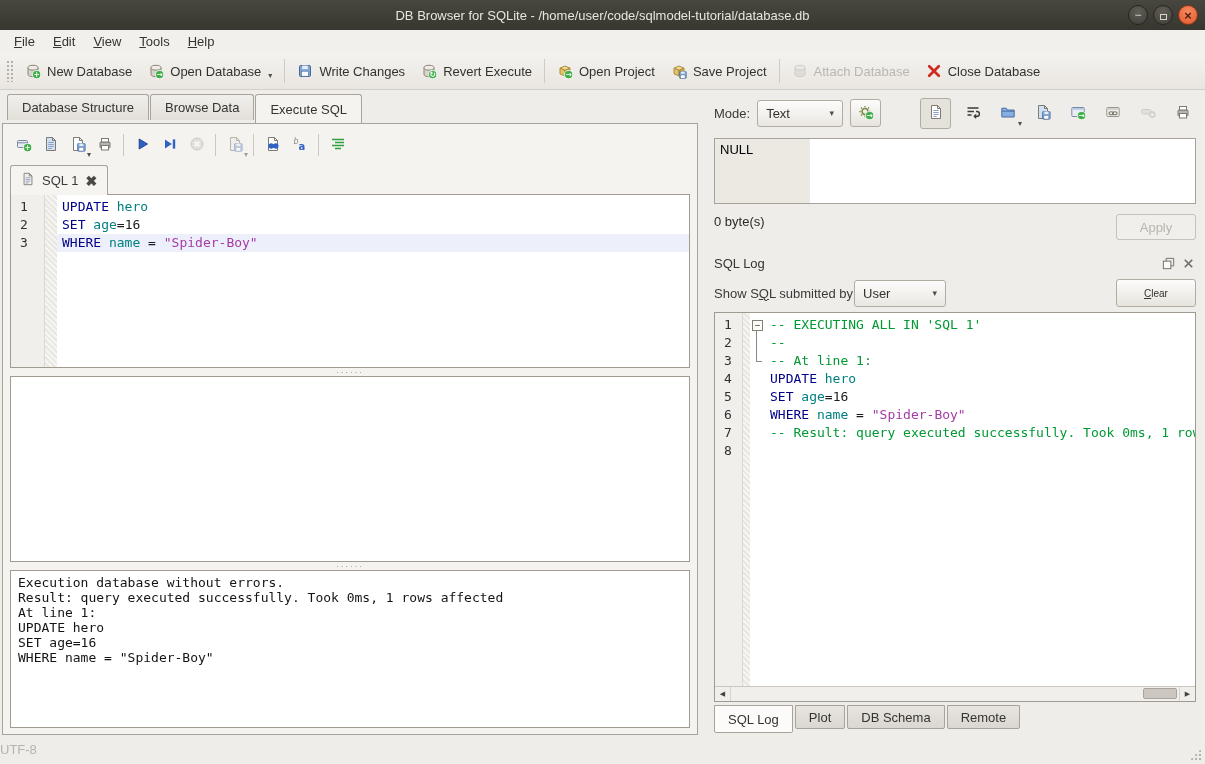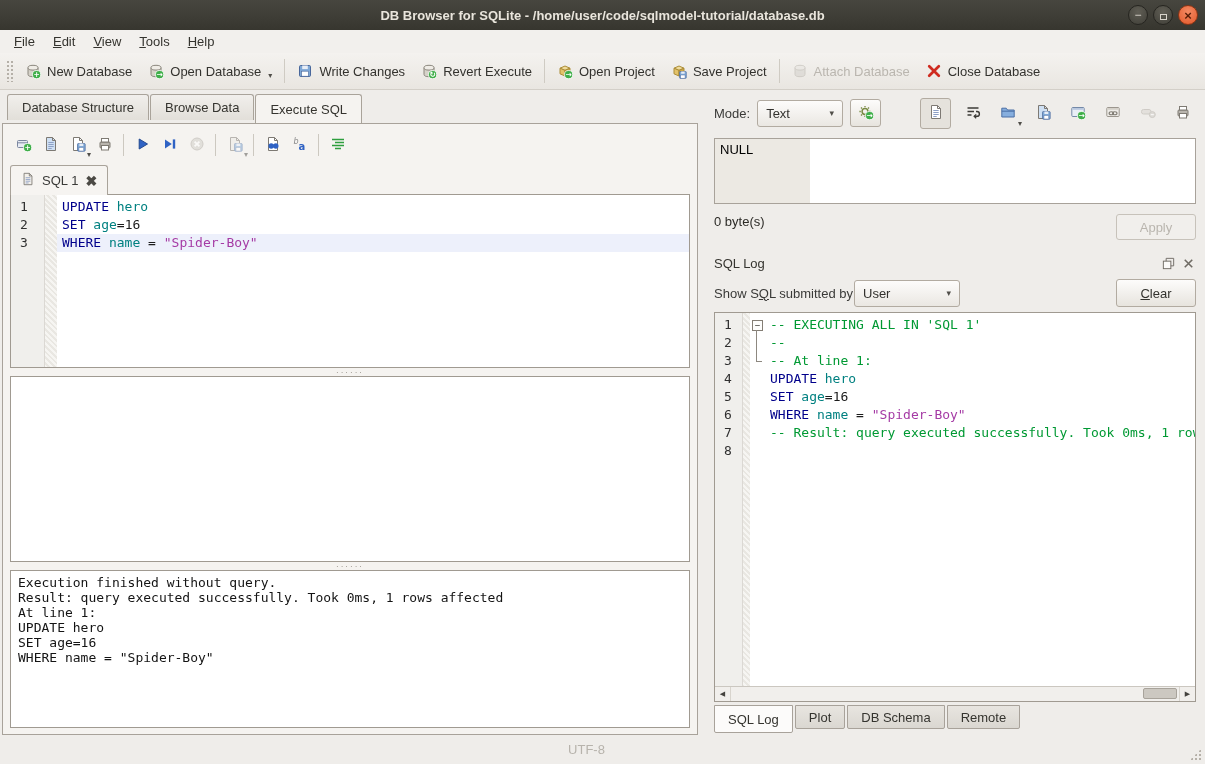--- a/index.html
+++ b/index.html
@@ -2,21 +2,21 @@
 <html><head>
 <meta charset="utf-8">
 <style>
   *{box-sizing:border-box;margin:0;padding:0}
   html,body{width:1205px;height:764px;overflow:hidden}
   body{font-family:"Liberation Sans",sans-serif;font-size:13px;color:#3a3a38;background:#efedea}
   .win{display:flex;flex-direction:column;height:100%}
 
   
   .titlebar{height:30px;background:linear-gradient(#47463f,#37362f);position:relative;display:flex;align-items:center;flex:0 0 auto}
-  .title{flex:1;text-align:center;color:#e9e5dc;font-weight:bold;font-size:13px}
+  .title{flex:1;text-align:center;color:#e9e5dc;font-weight:normal;font-size:13px}
   .winctrls{position:absolute;right:7px;top:5px;display:flex;gap:5px}
   .wbtn{width:20px;height:20px;border-radius:50%;border:1px solid #262520;background:radial-gradient(circle at 50% 32%,#605e55,#403f38);text-align:center;padding:0;cursor:default}
   .wbtn.close{background:radial-gradient(circle at 50% 32%,#f6order 8a63,#e2582a);background:radial-gradient(circle at 50% 32%,#f48a63,#e2582a);border-color:#8c3414}
   .wglyph{font-size:12px;line-height:17px;color:#d8d4cb;display:inline-block}
   .wbtn.close .wglyph{color:#571d07;font-weight:bold;font-size:13px}
   .wbox{display:inline-block;width:7px;height:6px;border:1px solid #d8d4cb;margin-top:6px}
 
   
   .menubar{height:23px;display:flex;align-items:center;background:#f2f0ed;padding-left:5px;flex:0 0 auto}
   .menu-item{border:none;background:none;font-size:13px;color:#35342f;padding:2px 9px;cursor:default}
@@ -68,58 +68,58 @@
 
   
   .right{flex:1;display:flex;flex-direction:column;padding:2px 9px 0 8px;min-width:0}
   .dockhdr{display:flex;align-items:center;height:22px;flex:0 0 auto}
   .dock-title{flex:1;font-size:13px;color:#35342f}
   .dockbtn{width:15px;height:15px;border:none;background:none;padding:0;margin-left:5px;cursor:default}
   .mode-row{display:flex;align-items:center;height:42px;gap:7px;flex:0 0 auto}
   .combo{display:inline-flex;align-items:center;border:1px solid #b2aba1;border-radius:3px;background:linear-gradient(#fdfcfb,#eae7e2);height:27px;padding:0 8px;font-size:13px;color:#33322e;cursor:default}
   .combo::after{content:'▾';font-size:9px;color:#504e49;margin-left:auto;padding-left:14px}
   .combo-mode{width:86px}
-  .combo-user{width:106px}
+  .combo-user{width:92px}
   .gearbtn{width:31px;height:28px;border:1px solid #b2aba1;border-radius:3px;background:linear-gradient(#fdfcfb,#e7e4de);display:flex;align-items:center;justify-content:center;cursor:default}
   .cellicons{display:flex;align-items:center;gap:8px;margin-left:auto}
   .cbtn{width:27px;height:27px;border:none;background:none;display:flex;align-items:center;justify-content:center;position:relative;cursor:default}
   .cbtn.active{border:1px solid #b2aba1;background:#e5e2dc;border-radius:3px;width:31px;height:31px}
   .cbtn.disabled{opacity:.55}
   .cbtn.has-dd::after{content:'▾';position:absolute;right:-1px;bottom:-1px;font-size:8px;color:#504e49}
   .cell-box{height:66px;border:1px solid #a8a29a;background:#fff;display:flex;margin-top:4px;flex:0 0 auto}
   .cell-strip{width:95px;background:#ece9e3;flex:0 0 auto}
   .cell-null{font-size:13px;color:#000;padding:3px 5px}
   .info-row{display:flex;margin-top:10px;flex:0 0 auto}
   .info-col{flex:1}
   .info-line{height:21px;font-size:13px;color:#2c2b27}
   .apply-btn{width:80px;height:26px;align-self:center;border:1px solid #c7c2ba;border-radius:3px;background:#f1efec;color:#b9b5ae;font-size:13px;cursor:default}
   .hdr-log{margin-top:12px}
   .filter-row{display:flex;align-items:center;gap:1px;height:38px;flex:0 0 auto}
-  .clear-btn{width:80px;height:28px;margin-left:auto;border:1px solid #b2aba1;border-radius:3px;background:linear-gradient(#fdfcfb,#e7e4de);font-size:13px;color:#33322e;cursor:default}
+  .clear-btn{width:80px;height:28px;margin-left:auto;border:1px solid #b2aba1;border-radius:3px;background:linear-gradient(#fdfcfb,#e7e4de);font-size:10px;color:#33322e;cursor:default}
   .log-box{flex:1;border:1px solid #a09a91;background:#fff;display:flex;position:relative;min-height:0;margin-bottom:3px;overflow:hidden}
   .log-gutter{width:28px}
   .log-hatch{width:7px;background-image:repeating-linear-gradient(45deg,#f6f5f2 0 2px,#e9e7e2 2px 4px);flex:0 0 auto}
   .foldcol{width:15px;padding-top:3px;flex:0 0 auto}
   .fold-cell{height:18px;position:relative}
   .fold-cell.minus::before{content:'−';position:absolute;left:2px;top:4px;width:9px;height:9px;border:1px solid #847e75;background:#fdfdfc;font:9px/8px "DejaVu Sans Mono",monospace;text-align:center;color:#3c3b37}
   .fold-cell.minus::after{content:'';position:absolute;left:6px;top:14px;bottom:0;border-left:1px solid #8d8必880;border-left:1px solid #8d8880}
   .fold-cell.line::before{content:'';position:absolute;left:6px;top:0;bottom:0;border-left:1px solid #8d8880}
   .fold-cell.end::before{content:'';position:absolute;left:6px;top:0;height:9px;width:5px;border-left:1px solid #8d8880;border-bottom:1px solid #8d8880}
   .hscroll{position:absolute;left:0;right:0;bottom:0;height:15px;background:#f1efec;border-top:1px solid #cbc7c0;display:flex}
   .harrow{width:16px;border:none;background:#f1efec;font-size:7px;color:#45433f;padding:0;cursor:default}
   .harrow.l{border-right:1px solid #d8d4cd}
   .harrow.r{border-left:1px solid #d8d4cd}
   .htrack{flex:1;position:relative}
   .hthumb{position:absolute;right:2px;top:1px;width:34px;height:11px;background:#ccc8c1;border:1px solid #a8a39b;border-radius:2px;cursor:default}
   .btabs{display:flex;align-items:flex-start;height:30px;padding-top:0;flex:0 0 auto}
   .btab{border:1px solid #a8a29a;border-radius:0 0 2px 2px;background:linear-gradient(#e8e5e0,#dad7d1);padding:4px 13px;height:24px;margin-right:2px;font-size:13px;color:#35342f;cursor:default}
   .btab.active{background:#fcfbfa;height:28px;padding-top:5px}
 
   
-  .statusbar{height:29px;flex:0 0 auto;display:flex;align-items:center;justify-content:center;padding-right:32px;position:relative}
+  .statusbar{height:29px;flex:0 0 auto;display:flex;align-items:center;justify-content:flex-start;padding-right:32px;position:relative}
   .enc{color:#b7b3ac;font-size:13px}
   .grip{position:absolute;right:3px;bottom:3px;width:13px;height:13px;background-image:radial-gradient(circle,#b5b0a8 1px,transparent 1.3px);background-size:4px 4px;background-position:1px 1px;clip-path:polygon(100% 0,100% 100%,0 100%);cursor:default}
   u{text-decoration:underline}
 </style>
 </head>
 <body>
 
 <div class="win">
 
   <div class="titlebar">
@@ -385,21 +385,21 @@
               <div class="ln">3</div>
             </div>
           <div class="foldstrip"></div>
           <div class="code-area"><div class="code-line"><span class="tok-kw">UPDATE</span><span class="tok-pl"> </span><span class="tok-id">hero</span></div><div class="code-line"><span class="tok-kw">SET</span><span class="tok-pl"> </span><span class="tok-id">age</span><span class="tok-pl">=</span><span class="tok-pl">16</span></div><div class="code-line current"><span class="tok-kw">WHERE</span><span class="tok-pl"> </span><span class="tok-id">name</span><span class="tok-pl"> = </span><span class="tok-str">"Spider-Boy"</span></div></div>
         </div>
         <div class="hsplit"></div>
         <div class="results-box"></div>
         <div class="hsplit"></div>
         <div class="output-box">
 
-        <div class="out-line">Execution finished without query.</div>
+        <div class="out-line">Execution database without errors.</div>
             <div class="out-line">Result: query executed successfully. Took 0ms, 1 rows affected</div>
             <div class="out-line">At line 1:</div>
             <div class="out-line">UPDATE hero</div>
             <div class="out-line">SET age=16</div>
             <div class="out-line">WHERE name = "Spider-Boy"</div>
           </div>
       </div>
     </div>
 
     <div class="right">

